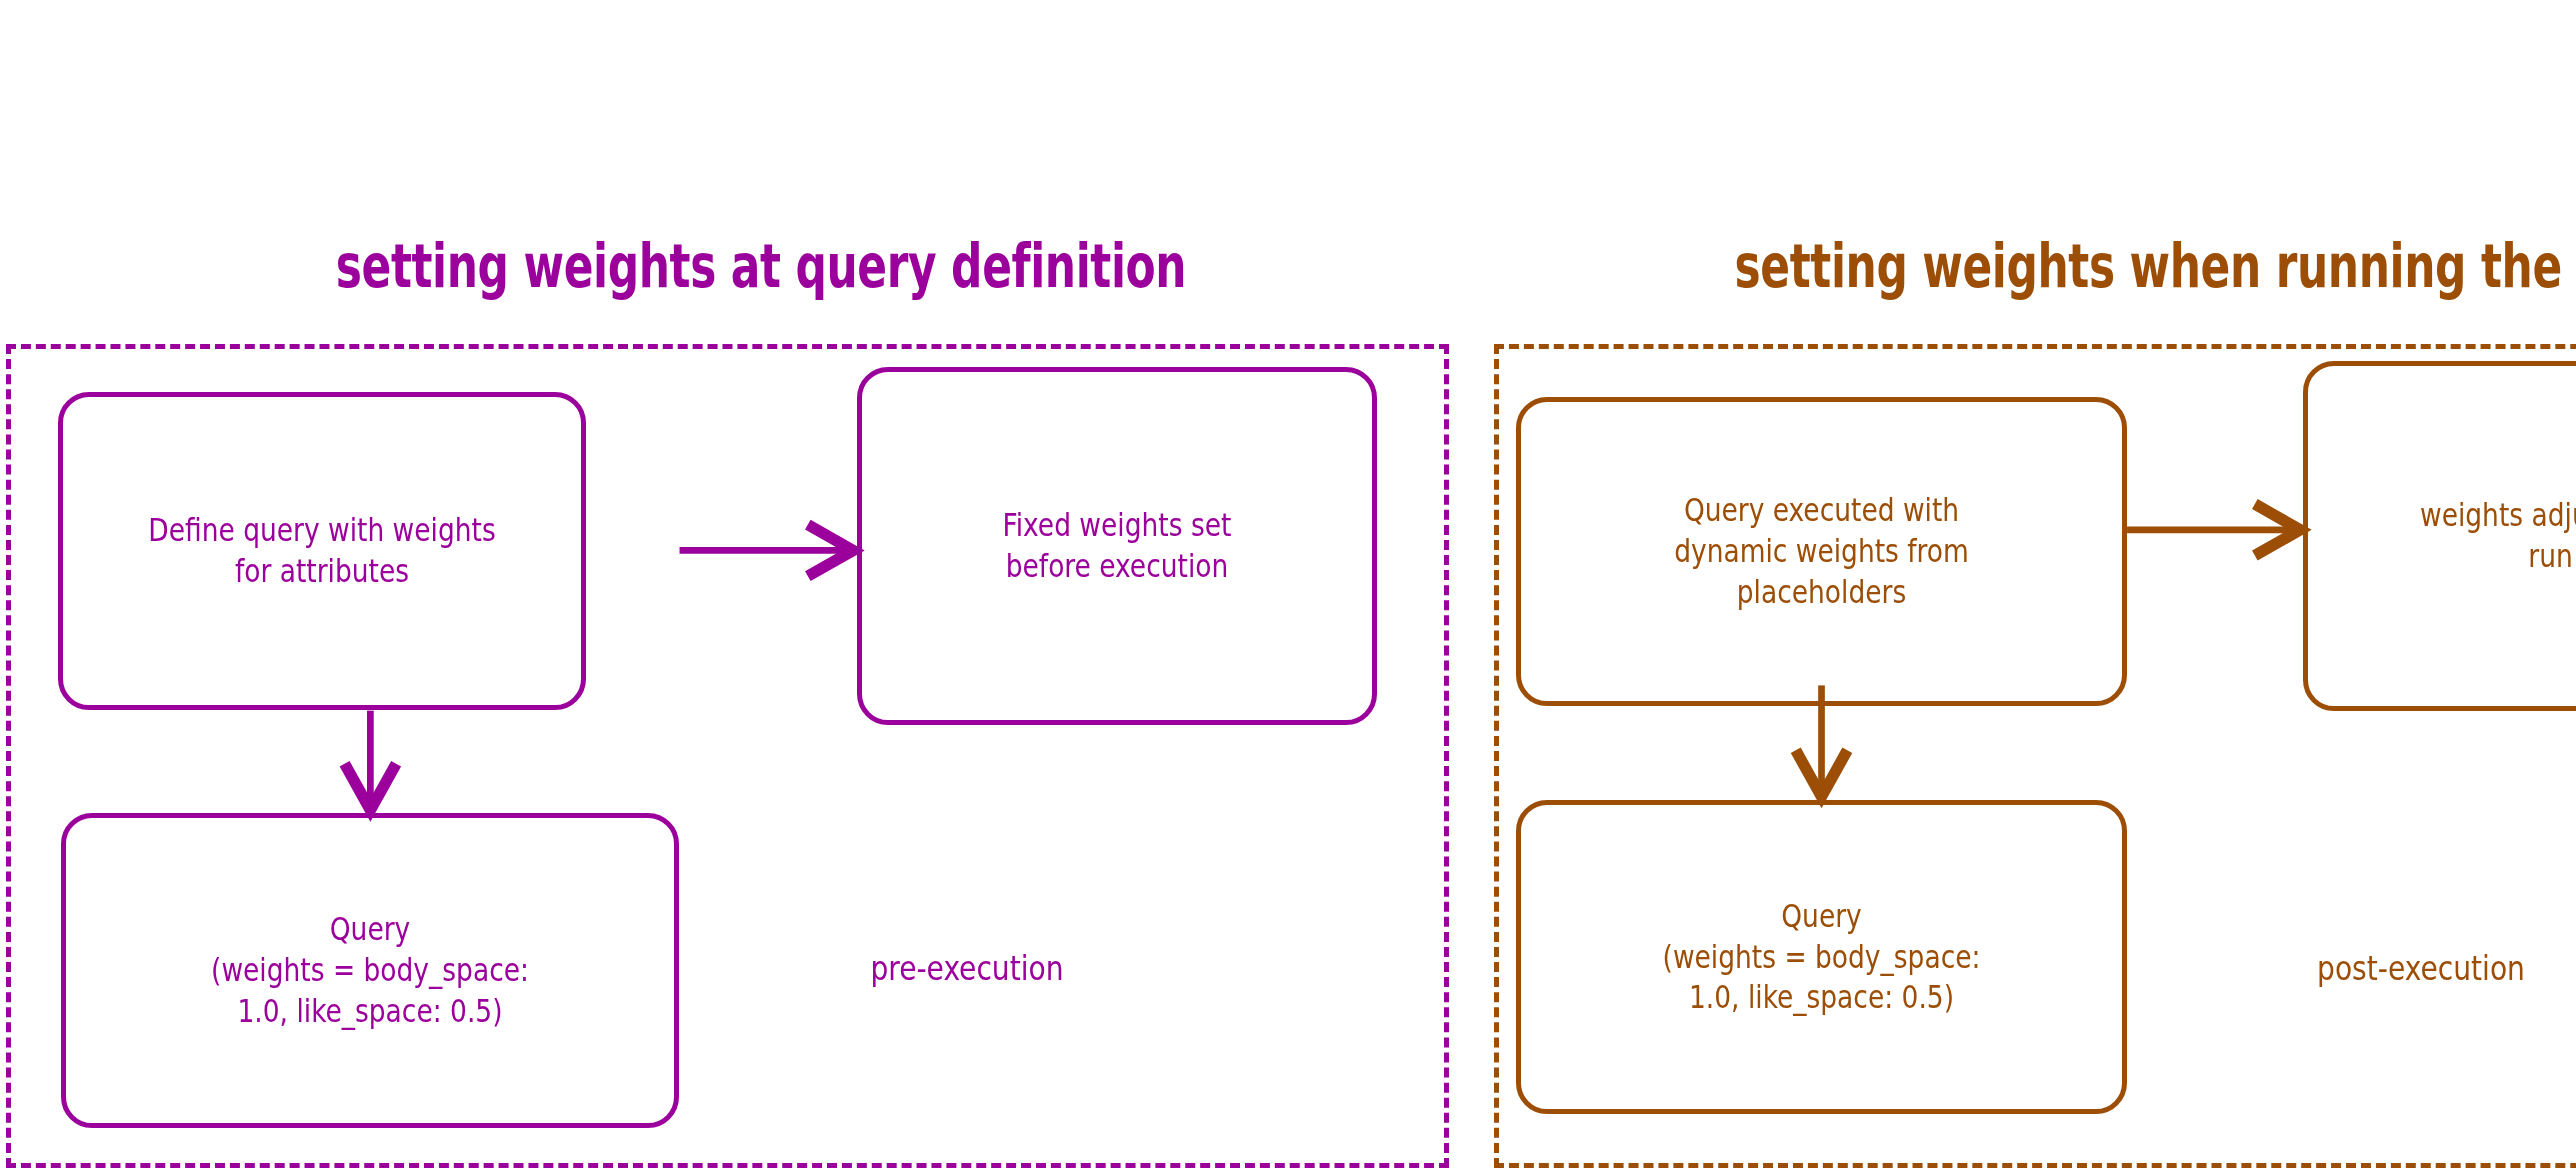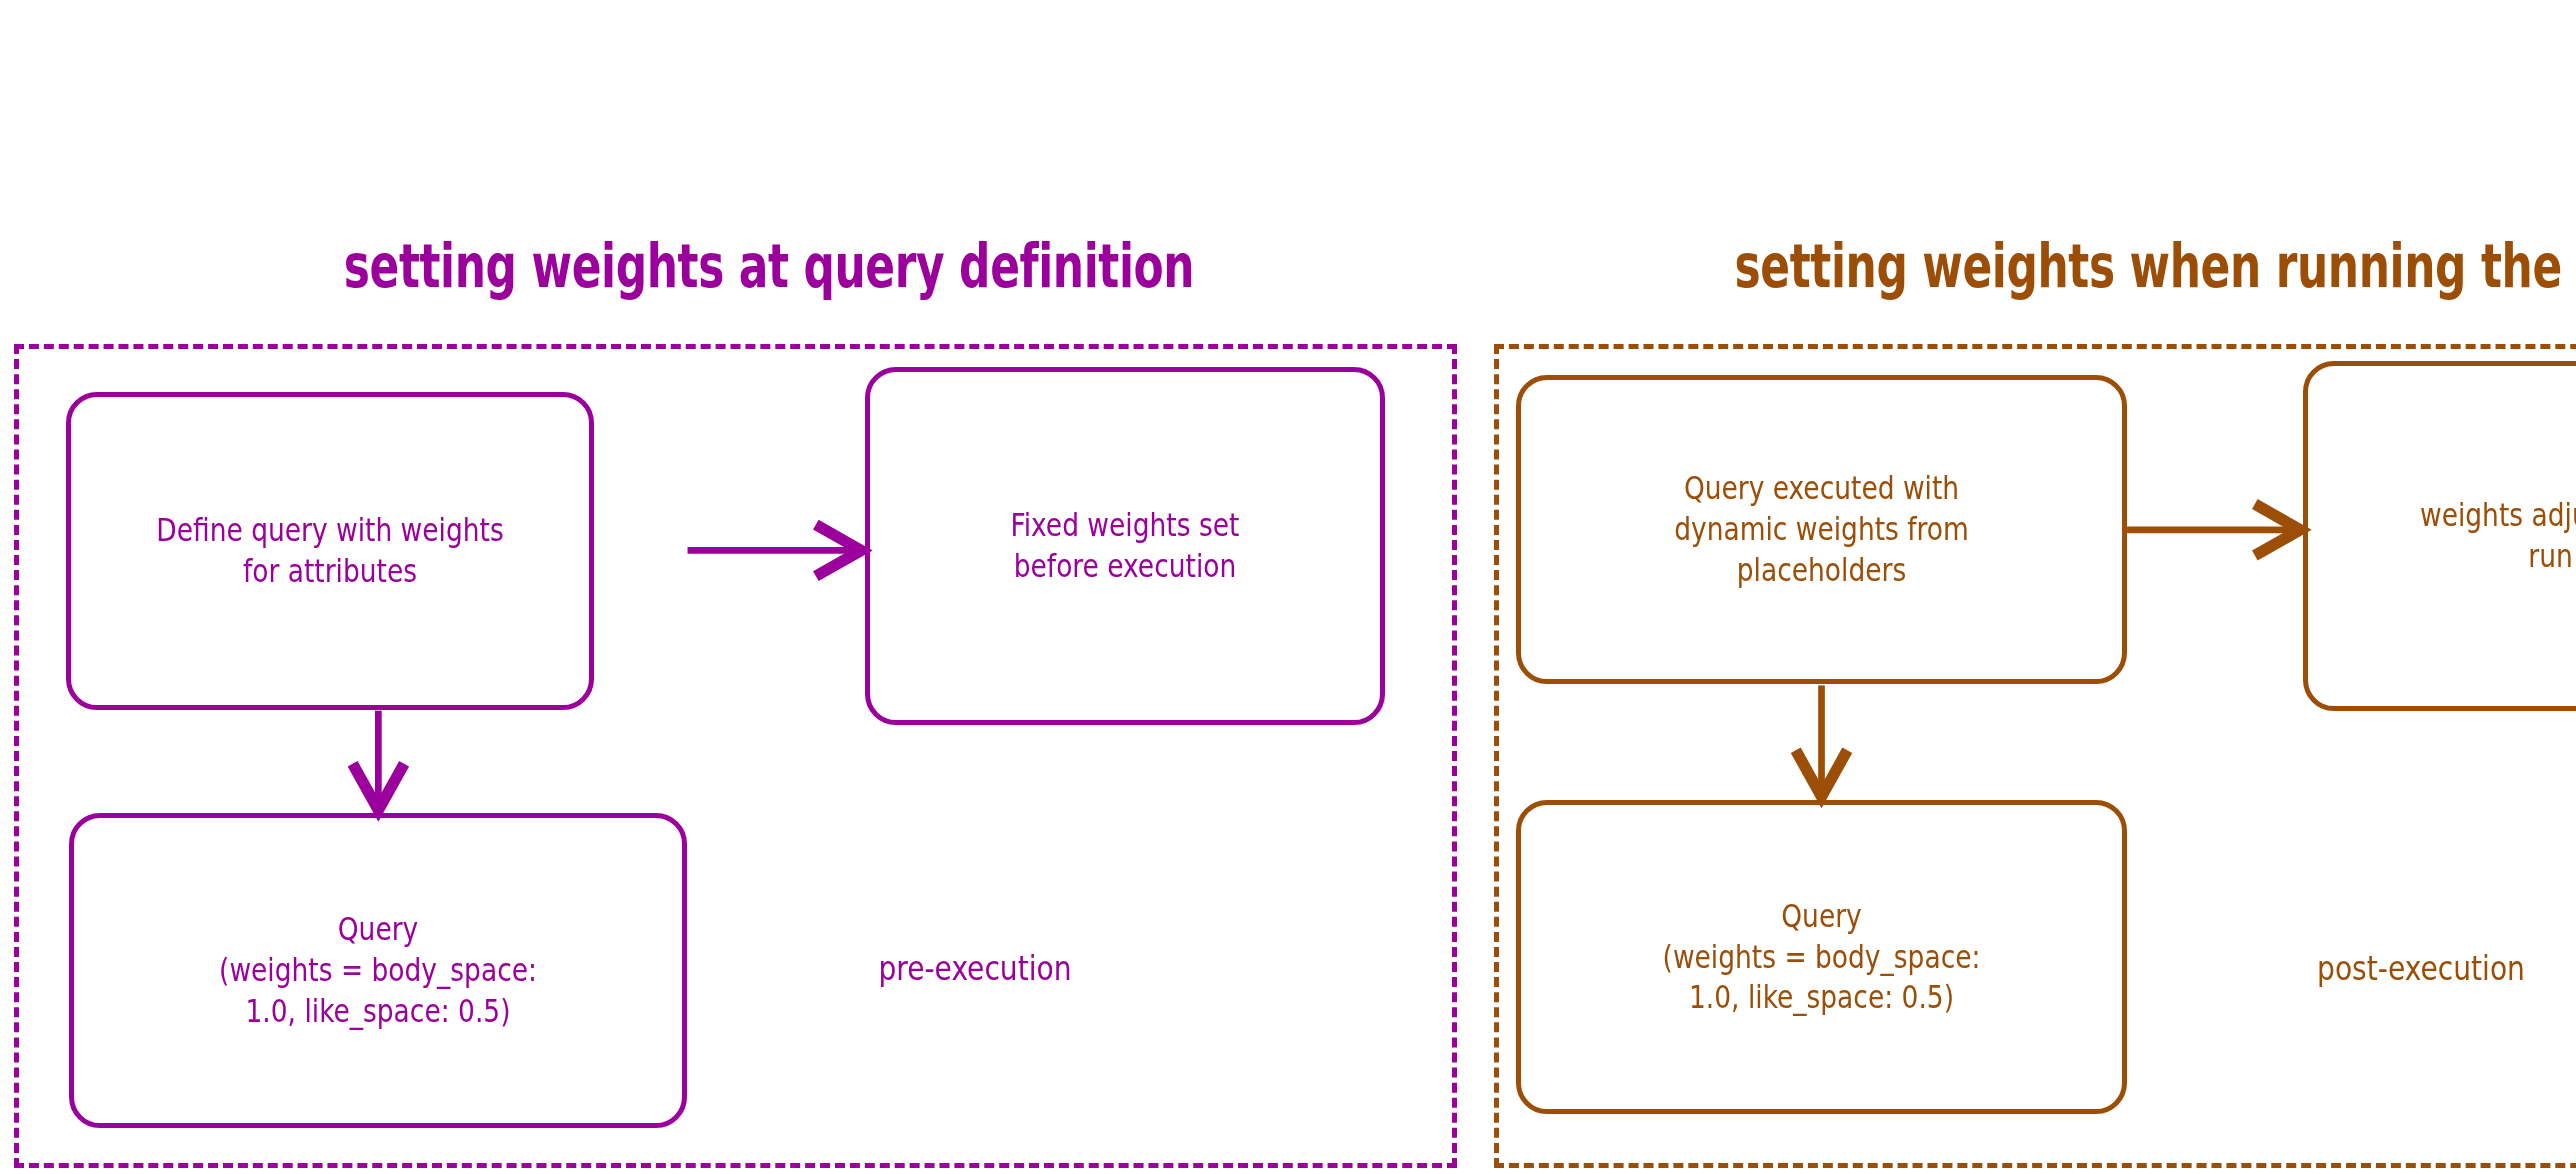--- a/index.html
+++ b/index.html
@@ -6,21 +6,21 @@
   html,body{margin:0;padding:0;background:#ffffff;}
   body{
     width:2968px;height:1175px;
     font-family:"DejaVu Sans","Liberation Sans",sans-serif;
     overflow:hidden;
     position:relative;
   }
   .canvas{position:absolute;left:0;top:0;width:2968px;height:1175px;background:#fff;}
 
   .panel{position:absolute;top:0;height:1175px;}
-  .panel-left{left:12px;width:1484px;padding-left:10px;}
+  .panel-left{left:4px;width:1484px;padding-left:10px;}
   .panel-right{left:1484px;width:1484px;}
 
   
   .panel-title{
     position:absolute;
     top:222px;
     width:100%;
     text-align:center;
     font-size:61px;
     line-height:88px;
@@ -77,21 +77,21 @@
   .node-purple .node-text{color:#9C009C;}
   .node-brown{border-color:#9C4E06;}
   .node-brown .node-text{color:#9C4E06;}
 
   
   .l-node-define{left:54px;top:392px;width:528px;height:318px;}
   .l-node-fixed {left:853px;top:367px;width:520px;height:358px;}
   .l-node-query {left:57px;top:813px;width:618px;height:315px;}
 
   
-  .r-node-exec  {left:32px;top:375px;width:611px;height:309px;}
+  .r-node-exec  {left:32px;top:397px;width:611px;height:309px;}
   .r-node-adj   {left:819px;top:361px;width:495px;height:350px;}
   .r-node-query {left:32px;top:800px;width:611px;height:314px;}
 
   
   .stage-label{
     position:absolute;
     font-size:34px;
     line-height:1;
     white-space:nowrap;
     font-family:"DejaVu Sans Condensed","DejaVu Sans","Liberation Sans",sans-serif;

